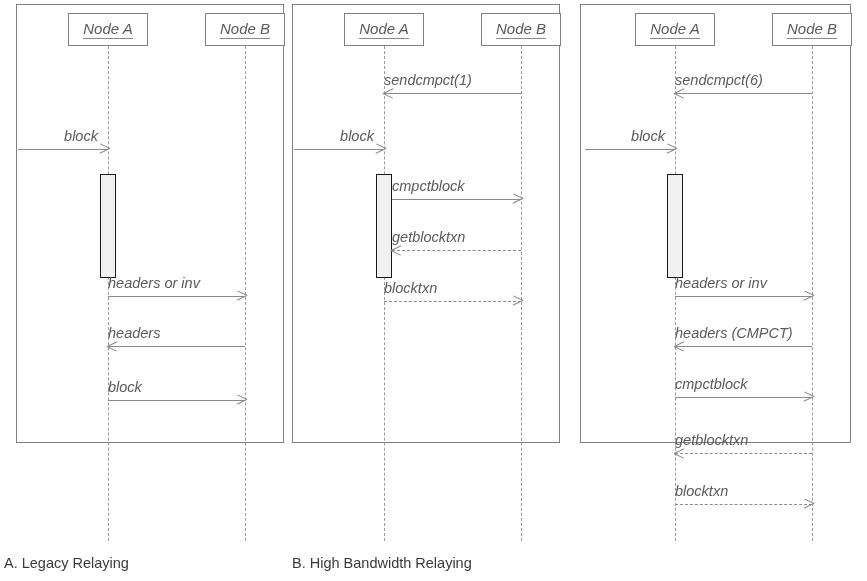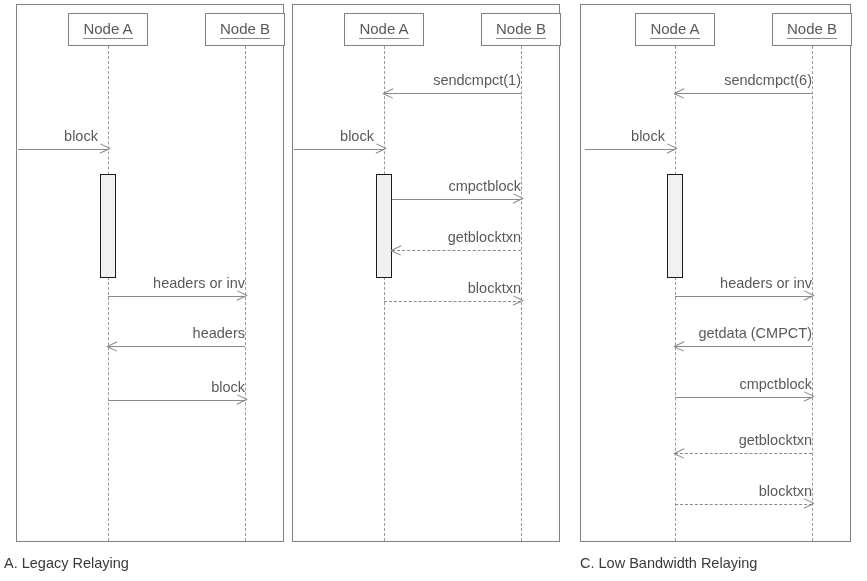--- a/index.html
+++ b/index.html
@@ -4,21 +4,21 @@
 <style>
   html,body{margin:0;padding:0;background:#ffffff;}
   body{
     width:867px;height:581px;
     font-family:"Liberation Sans", sans-serif;
     color:#5a5a5a;
     overflow:hidden;
   }
   #root{position:relative;width:867px;height:581px;}
 
-  .panel{position:absolute;top:4px;height:538px;border:1px solid #808080;box-sizing:border-box;background:#fff;}
+  .panel{position:absolute;top:4px;height:439px;border:1px solid #808080;box-sizing:border-box;background:#fff;font-style:italic;}
   #panel-a{left:16px;width:268px;}
   #panel-b{left:292px;width:268px;}
   #panel-c{left:580px;width:271px;}
 
   .caption{position:absolute;top:555px;font-size:14.5px;color:#3a3a3a;white-space:nowrap;}
   #caption-a{left:4px;}
   #caption-b{left:292px;}
   #caption-c{left:580px;}
 
   .actor-box{
@@ -66,21 +66,21 @@
   }
   .msg.right .head{right:-1px;}
   .msg.right .head::before{transform:rotate(-155deg);left:11px;}
   .msg.right .head::after{transform:rotate(155deg);left:11px;}
   .msg.left .head{left:-1px;}
   .msg.left .head::before{transform:rotate(-25deg);}
   .msg.left .head::after{transform:rotate(25deg);}
 
   .msg .txt{
     position:absolute;bottom:5px;left:0;width:100%;
-    text-align:right;font-size:14.5px;color:#5a5a5a;
+    text-align:left;font-size:14.5px;color:#5a5a5a;
     white-space:nowrap;
   }
 </style>
 </head>
 <body>
 
 <div id="root">
 
   <div class="panel" id="panel-a">
     <div class="actor-box" style="left:51px;top:8px;">
@@ -185,21 +185,21 @@
 
     <div class="msg right" style="left:94px;top:291px;width:137px;">
       <div class="line"></div>
       <div class="head"></div>
       <div class="txt">headers or inv</div>
     </div>
 
     <div class="msg left" style="left:94px;top:341px;width:137px;">
       <div class="line"></div>
       <div class="head"></div>
-      <div class="txt">getdata (CMPCT)</div>
+      <div class="txt">headers (CMPCT)</div>
     </div>
 
     <div class="msg right" style="left:94px;top:392px;width:137px;">
       <div class="line"></div>
       <div class="head"></div>
       <div class="txt">cmpctblock</div>
     </div>
 
     <div class="msg left dashed" style="left:94px;top:448px;width:137px;">
       <div class="line"></div>
@@ -208,15 +208,15 @@
     </div>
 
     <div class="msg right dashed" style="left:94px;top:499px;width:137px;">
       <div class="line"></div>
       <div class="head"></div>
       <div class="txt">blocktxn</div>
     </div>
   </div>
 
   <div class="caption" id="caption-a">A. Legacy Relaying</div>
-  <div class="caption" id="caption-c">C. Low Bandwidth Relaying</div>
+  <div class="caption" id="caption-b">B. High Bandwidth Relaying</div>
 
 </div>
 
 </body></html>

